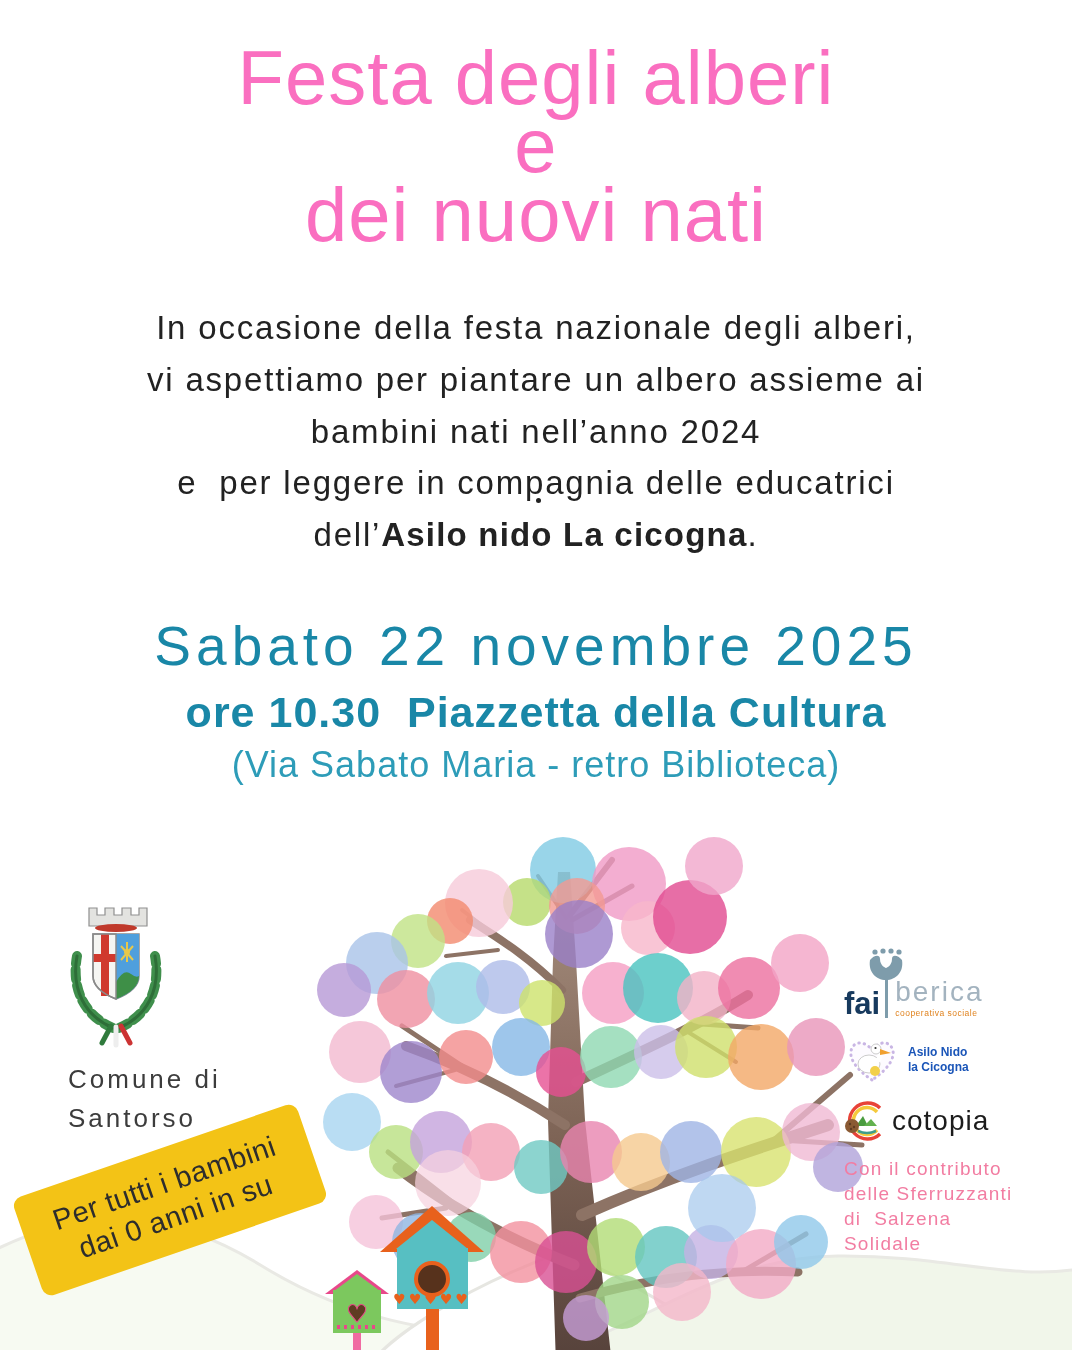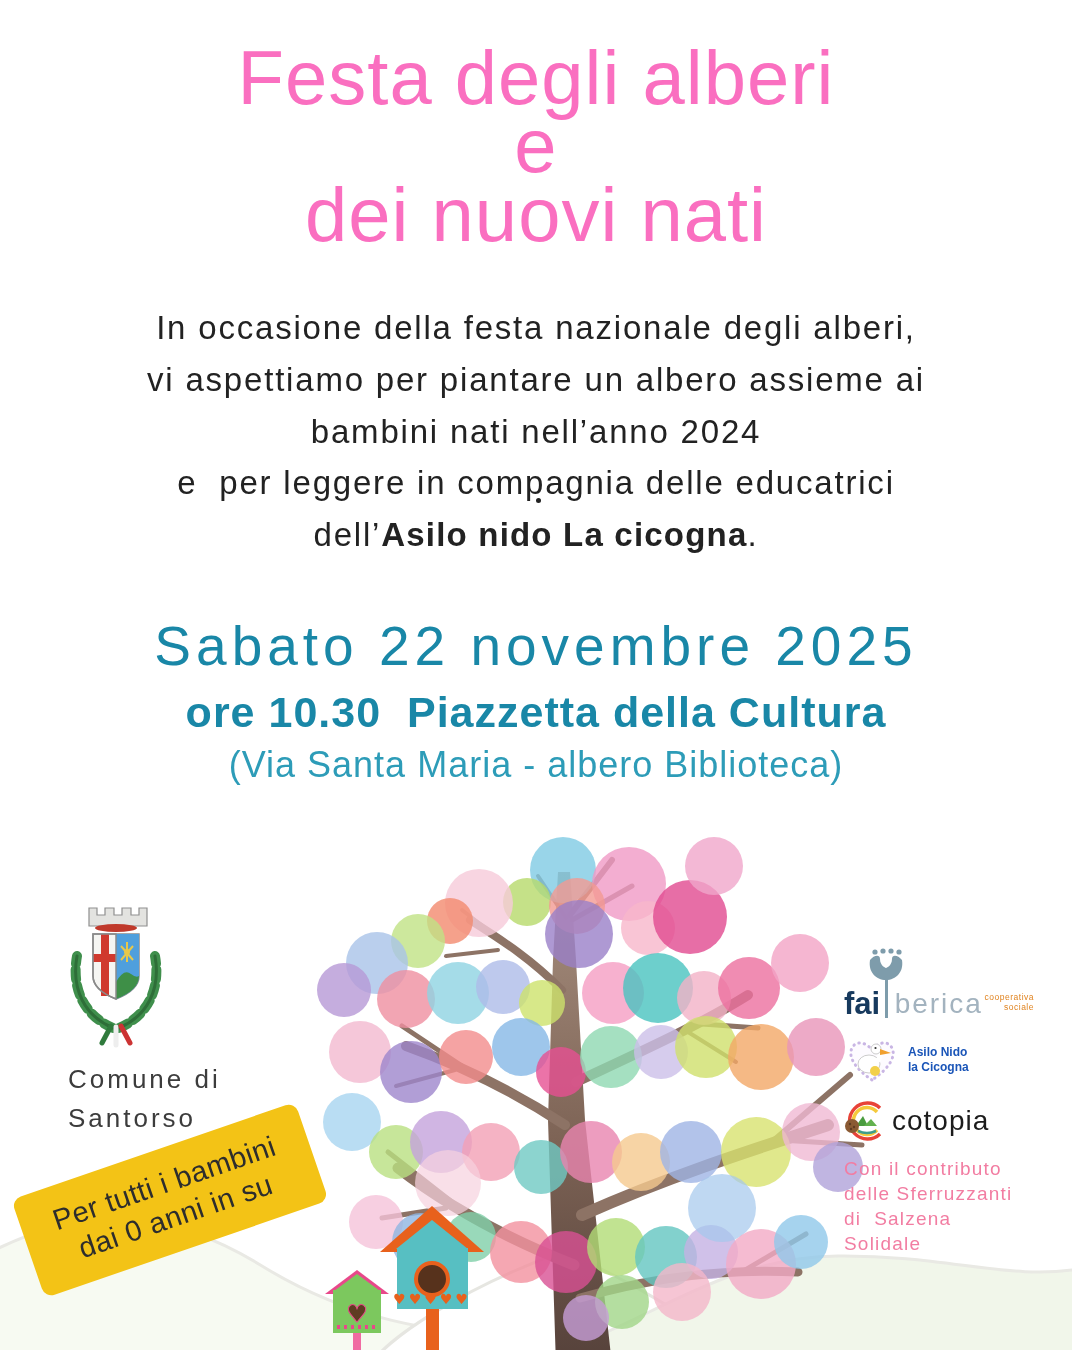--- a/index.html
+++ b/index.html
@@ -54,21 +54,21 @@
     color:#2d2d2d;font-size:29px;line-height:1.22;letter-spacing:0.5px;
   }
   .badge span{display:block;}
   
   .partners{position:absolute;left:844px;top:948px;width:190px;z-index:2;}
   .fai-logo{padding-top:26px;}
   .fai-row{display:flex;align-items:flex-end;}
   .fai-bold{font-size:31px;font-weight:700;color:var(--fai-navy);line-height:0.9;}
   .fai-stem{position:relative;width:3px;height:44px;background:#7e9cab;margin:0 7px 0 5px;}
   .fai-flower{position:absolute;left:-19px;top:-26px;}
-  .fai-col{display:flex;text-align:right;}
+  .fai-col{display:flex;flex-direction:column;}
   .fai-light{font-size:28px;font-weight:400;color:var(--fai-gray);letter-spacing:2px;line-height:1;}
   .fai-sub{font-size:8.5px;font-weight:400;color:var(--fai-orange);letter-spacing:0.5px;margin-top:2px;}
   .asilo-logo{display:flex;align-items:center;margin-top:16px;}
   .asilo-text{margin-left:8px;color:var(--asilo-blue);font-weight:700;font-size:12px;line-height:1.25;}
   .asilo-text span{display:block;}
   .ecotopia-logo{display:flex;align-items:center;margin-top:12px;}
   .ecotopia-text{color:#1c1c1c;font-size:28px;letter-spacing:1px;margin-left:2px;}
   .credit{margin-top:12px;color:var(--credit-pink);font-size:19px;line-height:1.32;letter-spacing:1.2px;}
   .credit span{display:block;}
 </style>
@@ -88,21 +88,21 @@
     <span class="line">vi aspettiamo per piantare un albero assieme ai</span>
     <span class="line">bambini nati nell’anno 2024</span>
     <span class="line">e&nbsp; per leggere in compagnia delle educatrici</span>
     <span class="line"><span>dell’</span><strong>Asilo nido La cicogna</strong><span>.</span></span>
   </p>
   <i class="stray-dot"></i>
 
   <div class="event-block">
     <div class="event-date">Sabato 22 novembre 2025</div>
     <div class="event-timeplace">ore 10.30&nbsp; Piazzetta della Cultura</div>
-    <div class="event-address">(Via Santa Maria - albero Biblioteca)</div>
+    <div class="event-address">(Via Sabato Maria - retro Biblioteca)</div>
   </div>
 
   <svg class="scene" viewBox="0 0 1080 530">
     <defs>
       <linearGradient id="trunkG" x1="0" y1="0" x2="0" y2="1">
         <stop offset="0" stop-color="#a89080"></stop>
         <stop offset="0.55" stop-color="#7d6355"></stop>
         <stop offset="1" stop-color="#55413a"></stop>
       </linearGradient>
     </defs>

